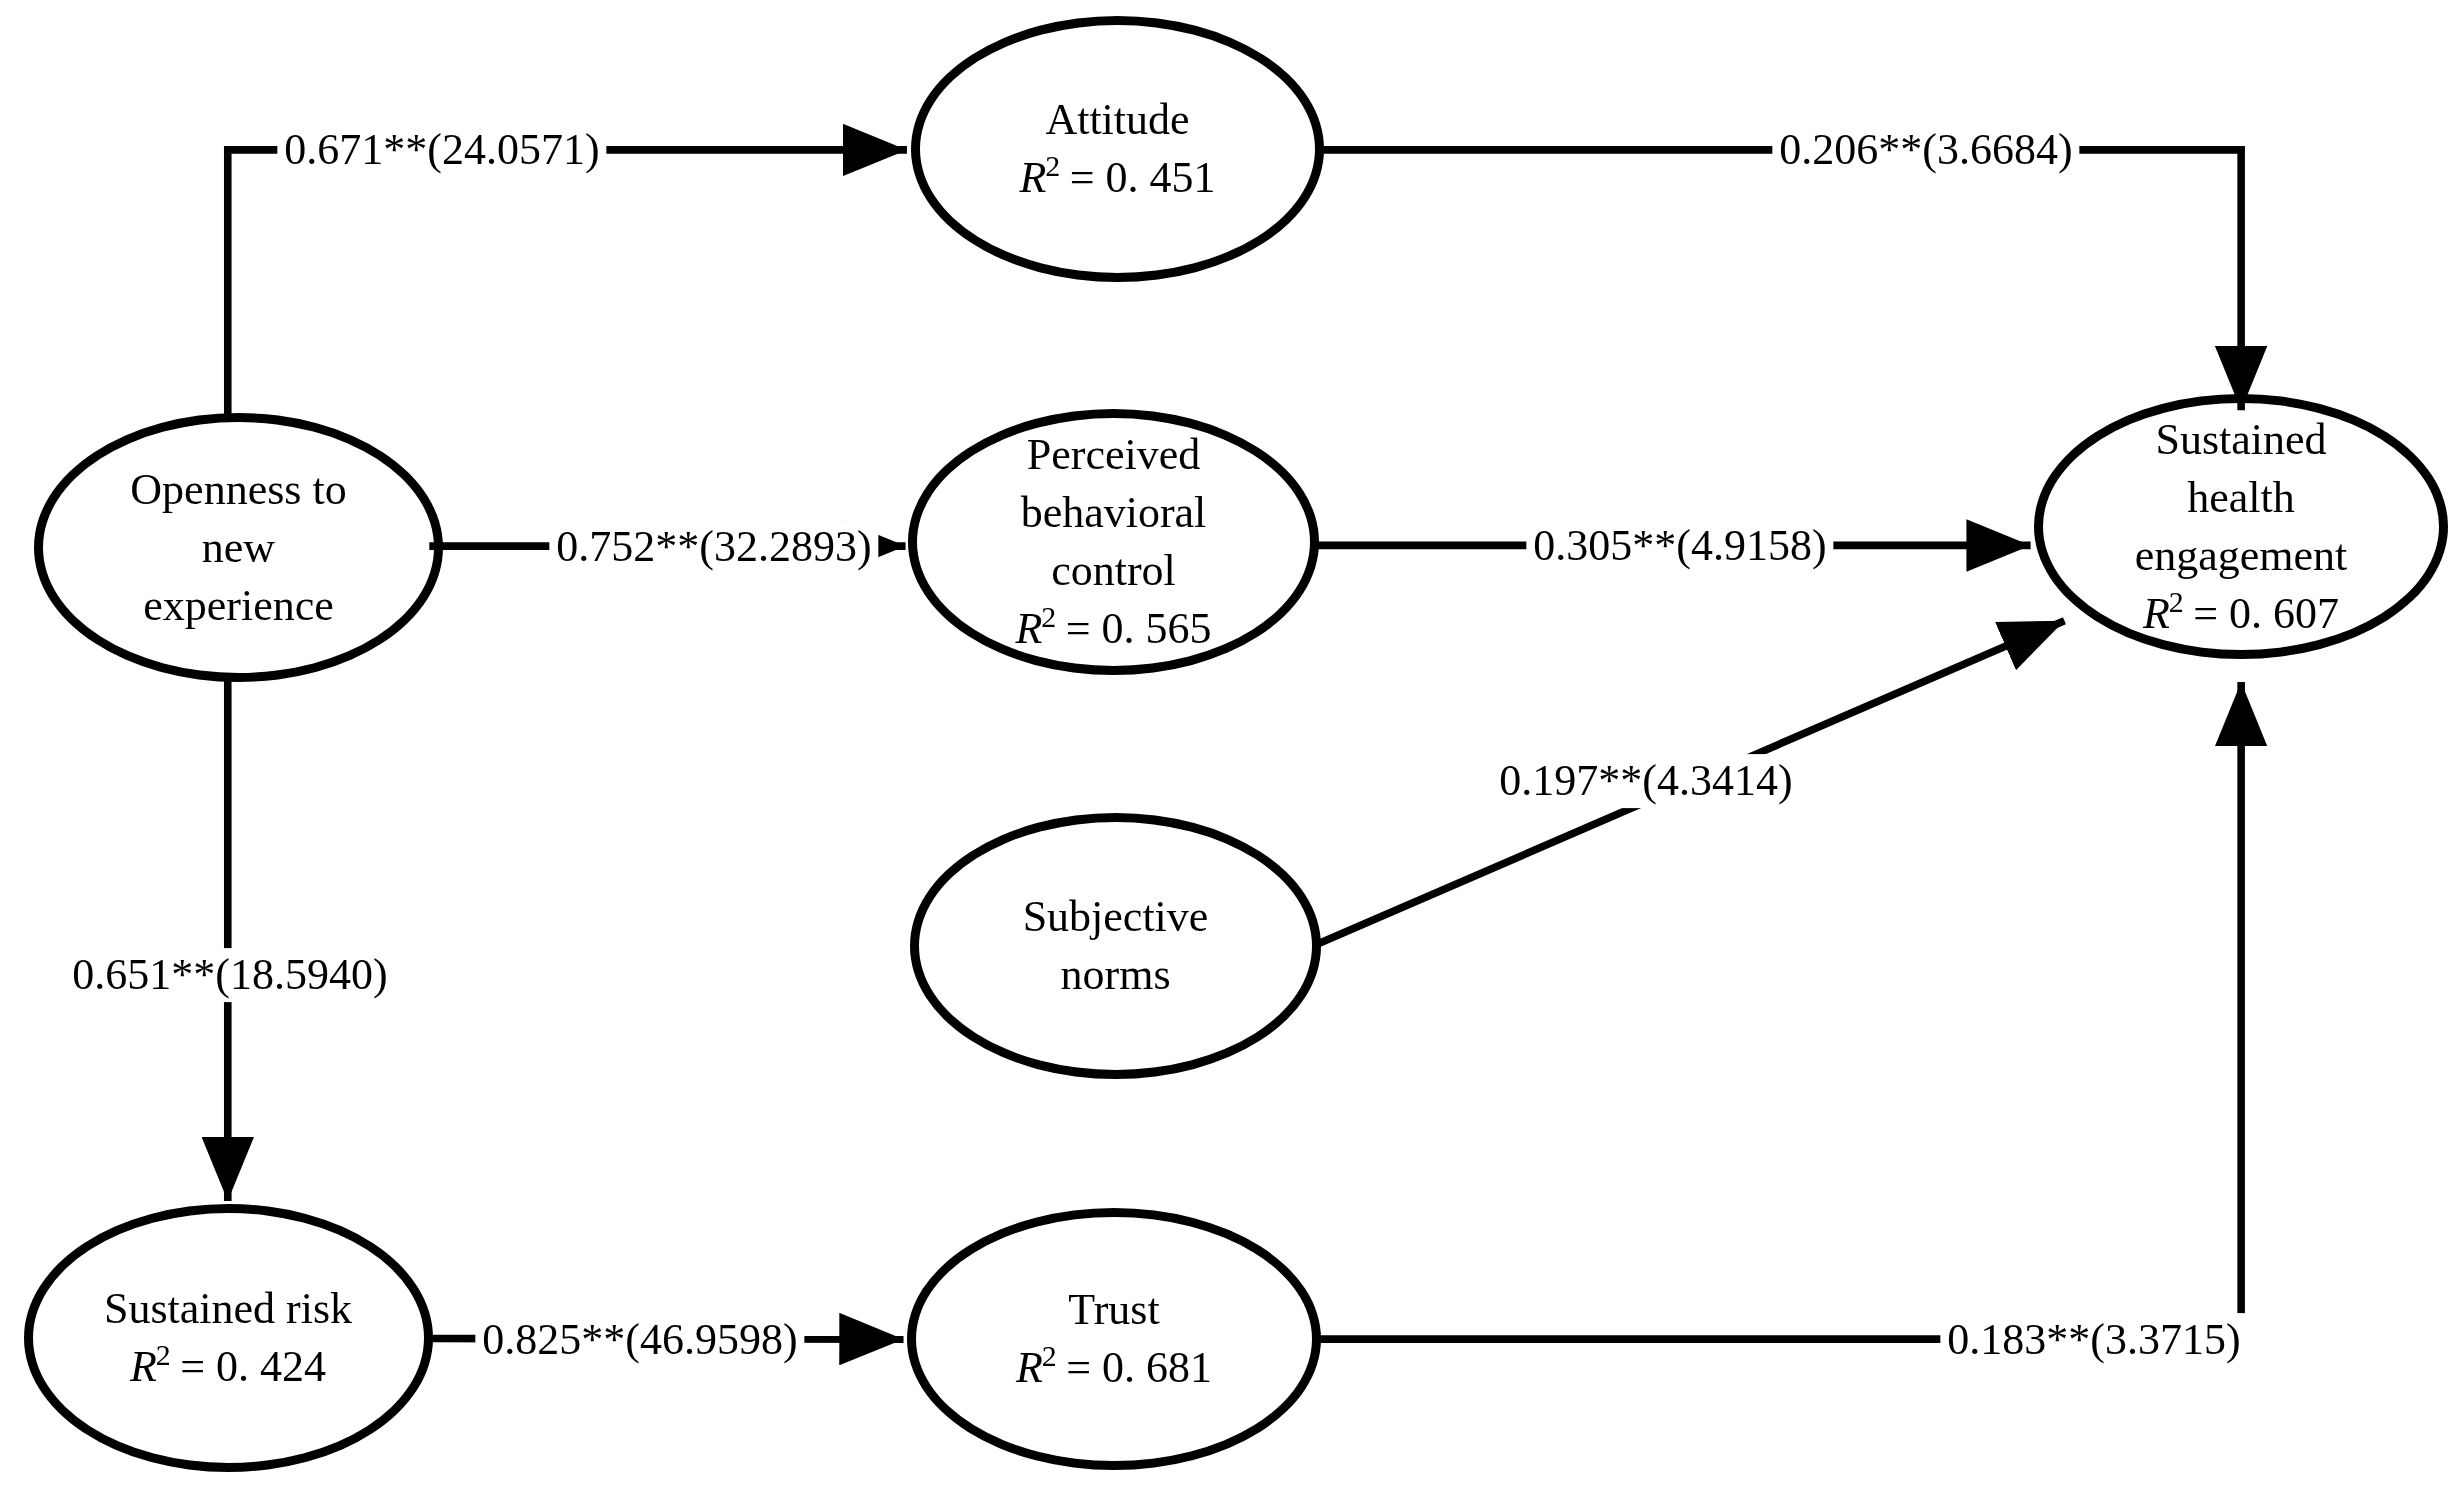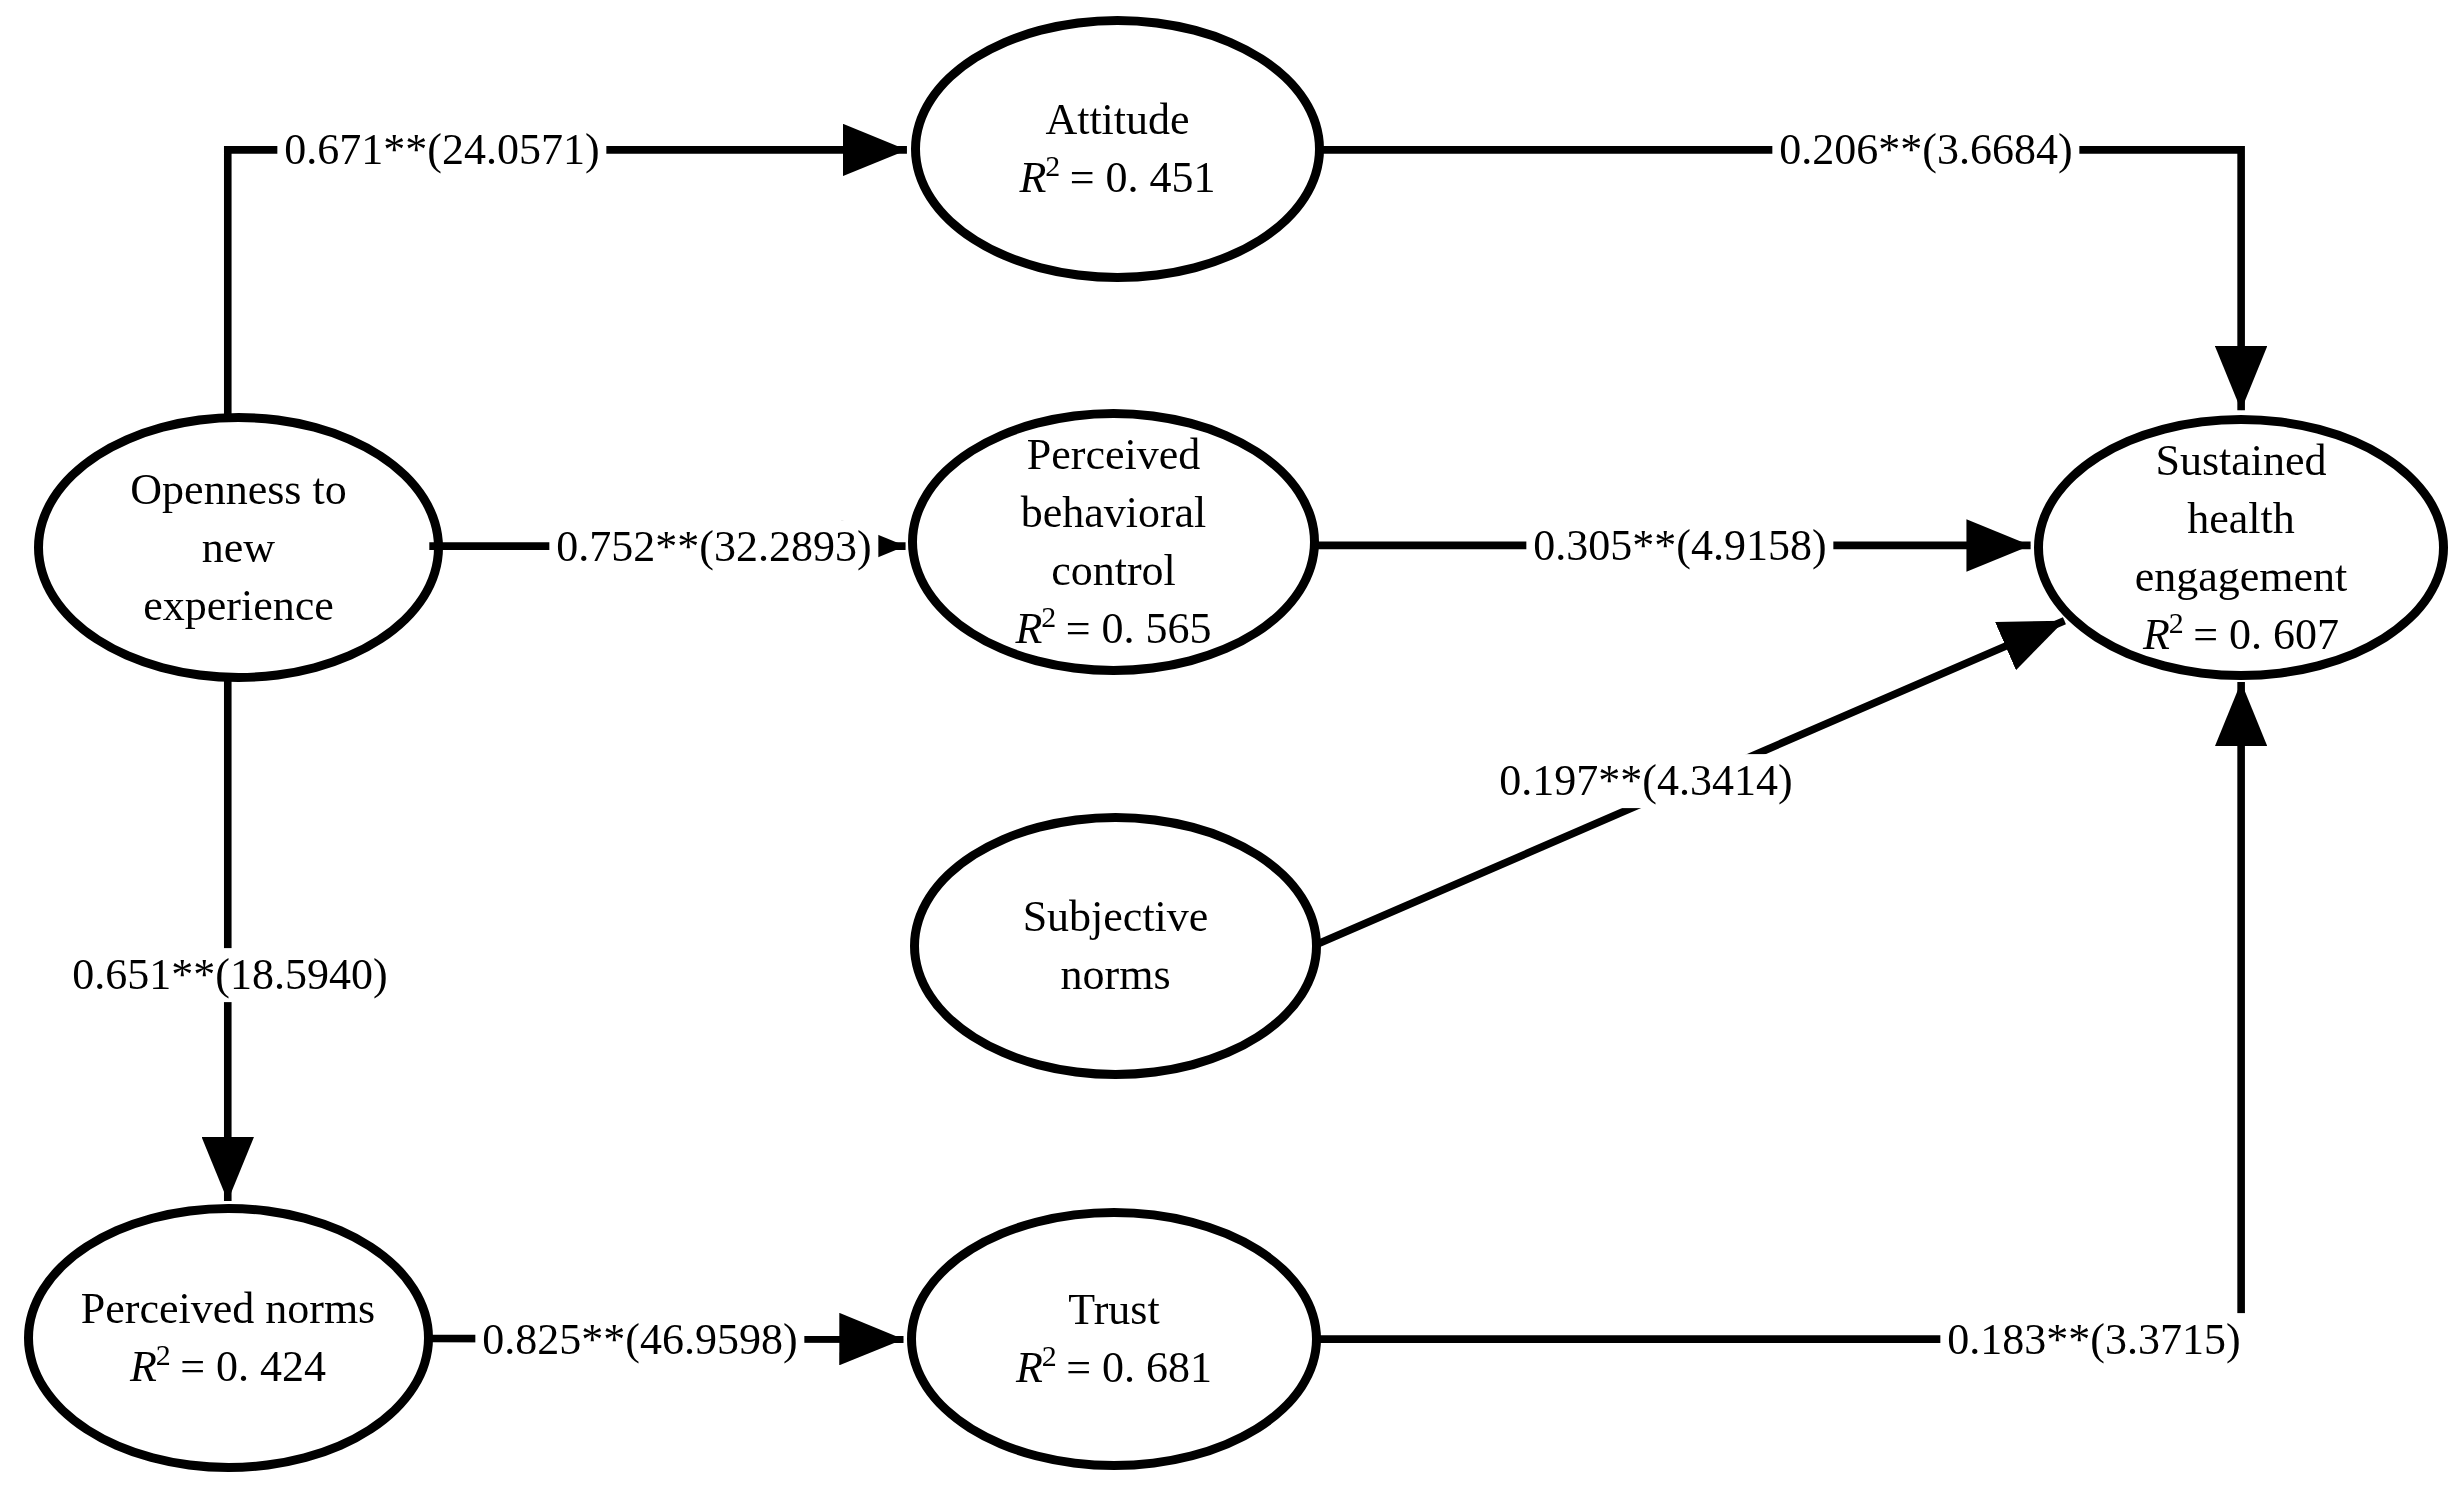--- a/index.html
+++ b/index.html
@@ -63,29 +63,29 @@
     <span class="nline">behavioral</span>
     <span class="nline">control</span>
     <span class="r2line"><span class="r2sym">R</span><sup class="r2sup">2</sup><span class="r2val">= 0. 565</span></span>
   </div>
 
   <div class="node" style="left:910px;top:813px;width:411px;height:266px;">
     <span class="nline">Subjective</span>
     <span class="nline">norms</span>
   </div>
 
-  <div class="node" style="left:2034px;top:415px;width:414px;height:265px;">
+  <div class="node" style="left:2034px;top:394px;width:414px;height:265px;">
     <span class="nline">Sustained</span>
     <span class="nline">health</span>
     <span class="nline">engagement</span>
     <span class="r2line"><span class="r2sym">R</span><sup class="r2sup">2</sup><span class="r2val">= 0. 607</span></span>
   </div>
 
   <div class="node" style="left:23.5px;top:1204px;width:409px;height:268px;">
-    <span class="nline">Perceived norms</span>
+    <span class="nline">Sustained risk</span>
     <span class="r2line"><span class="r2sym">R</span><sup class="r2sup">2</sup><span class="r2val">= 0. 424</span></span>
   </div>
 
   <div class="node" style="left:907px;top:1208px;width:414px;height:262px;">
     <span class="nline">Trust</span>
     <span class="r2line"><span class="r2sym">R</span><sup class="r2sup">2</sup><span class="r2val">= 0. 681</span></span>
   </div>
 
   <div class="edge-label" style="left:442px;top:150px;">0.671**(24.0571)</div>
   <div class="edge-label" style="left:1926px;top:150px;">0.206**(3.6684)</div>

